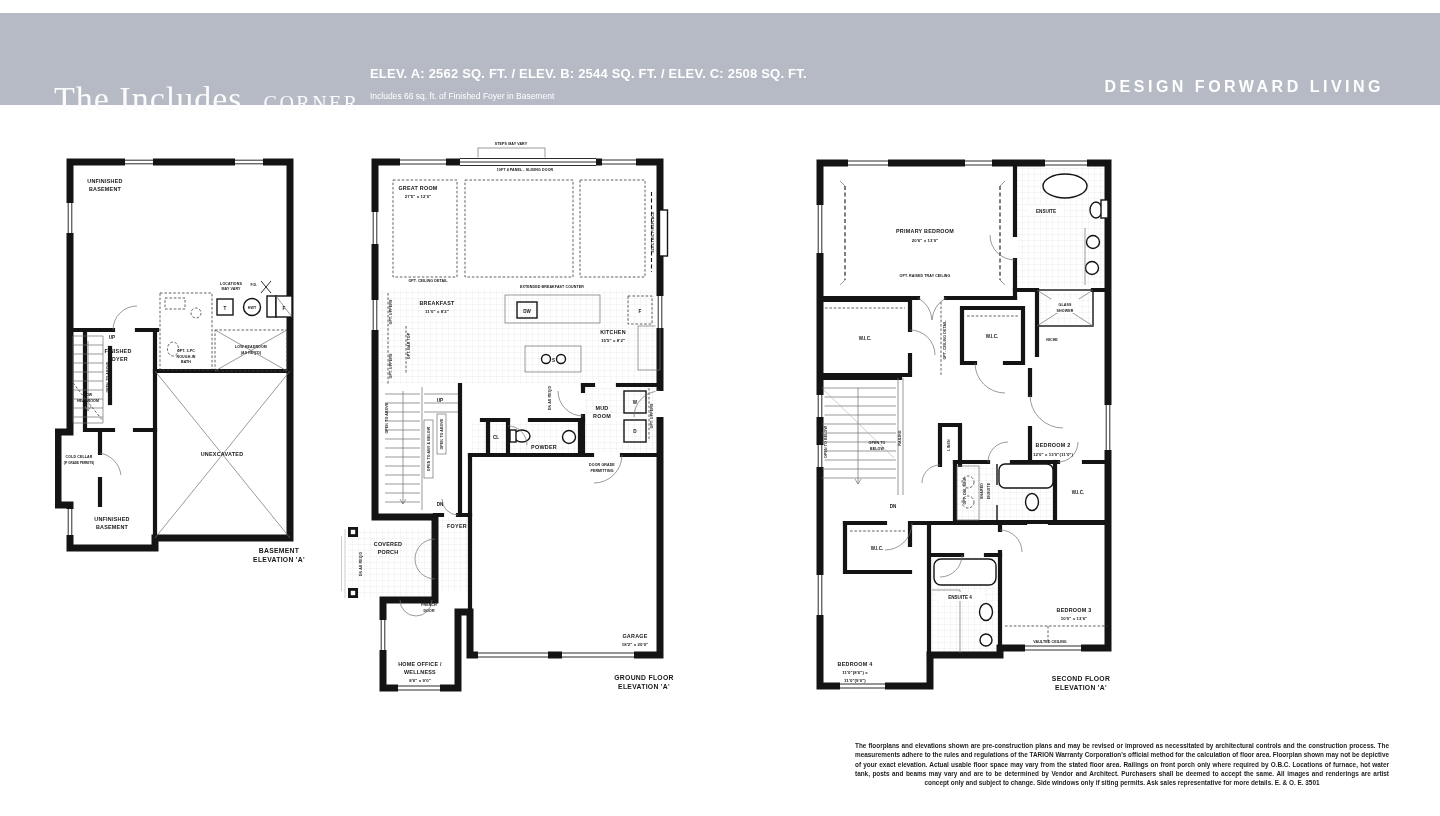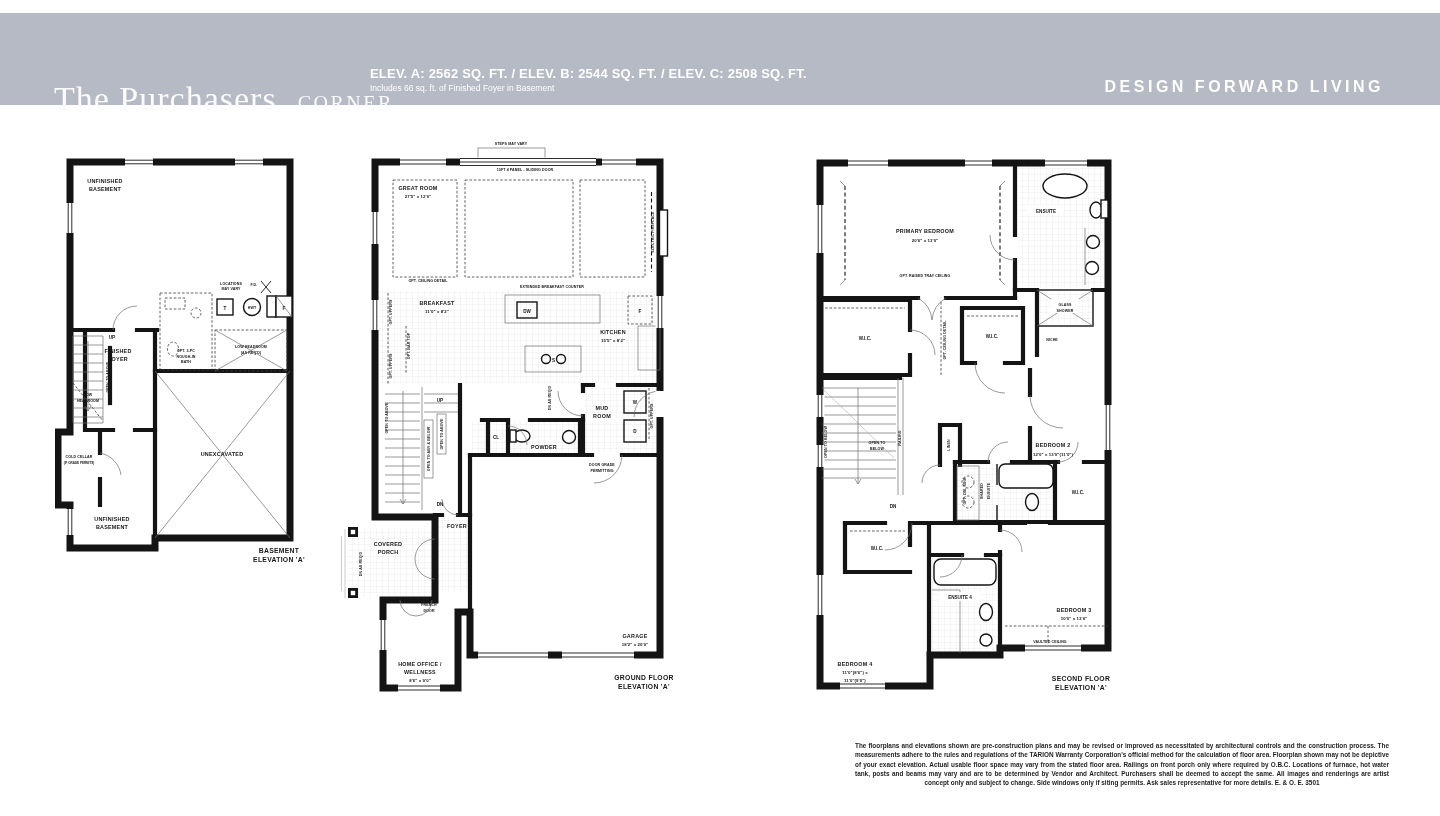--- a/index.html
+++ b/index.html
@@ -6,21 +6,21 @@
   body{width:1440px;height:816px;position:relative;background:#fff;
        font-family:"Liberation Sans",sans-serif;overflow:hidden}
 
   
   .band{position:absolute;left:0;top:13px;width:1440px;height:92px;background:#b6bac4}
   .title{position:absolute;left:54px;top:57px;color:#fbfbfc;white-space:nowrap;
          font-family:"Liberation Serif","DejaVu Serif",serif;font-size:34px;font-weight:400;letter-spacing:1px}
   .title .suffix{font-size:20px;letter-spacing:2.5px;margin-left:21px}
   .elev{position:absolute;left:370px;top:66px;color:#fff}
   .elev .l1{font-size:13px;font-weight:bold;letter-spacing:.2px}
-  .elev .l2{font-size:8.5px;margin-top:2px}
+  .elev .l2{font-size:8.5px;margin-top:10px}
   .brand{position:absolute;right:56px;top:78px;color:#fff;font-size:16px;font-weight:bold;letter-spacing:3.5px}
 
   .disclaimer{position:absolute;left:855px;top:741px;width:534px;color:#1d1d1d;
               font-size:6.4px;line-height:1.45;font-weight:600;
               text-align:justify;text-align-last:center}
 
   .plan{position:absolute}
   #basement{left:55px;top:153px;width:260px;height:415px}
   #ground{left:340px;top:136px;width:350px;height:565px}
   #second{left:800px;top:150px;width:320px;height:560px}
@@ -42,21 +42,21 @@
   .dash{stroke:#3a3a3a;stroke-width:.8;fill:none;stroke-dasharray:2.6 1.8}
   .dashb{stroke:#141414;stroke-width:1.1;fill:none;stroke-dasharray:4 2.6}
   .win{fill:#fff;stroke:none}
   .wl{stroke:#141414;stroke-width:.9;fill:none}
   .tile{stroke:none}
 </style>
 </head>
 <body>
 
 <div class="band"></div>
-<h1 class="title"><span>The Purchasers</span><span class="suffix">CORNER</span></h1>
+<h1 class="title"><span>The Includes</span><span class="suffix">CORNER</span></h1>
 <div class="elev">
   <div class="l1">ELEV. A: 2562 SQ. FT. / ELEV. B: 2544 SQ. FT. / ELEV. C: 2508 SQ. FT.</div>
   <div class="l2">Includes 66 sq. ft. of Finished Foyer in Basement</div>
 </div>
 <div class="brand">DESIGN FORWARD LIVING</div>
 
 <svg id="basement" class="plan" viewBox="0 0 260 415">
   <defs>
     <pattern id="tileB" width="6" height="6" patternUnits="userSpaceOnUse">
       <path d="M6 0H0V6" fill="none" stroke="#dcdcdc" stroke-width="0.5"></path>

